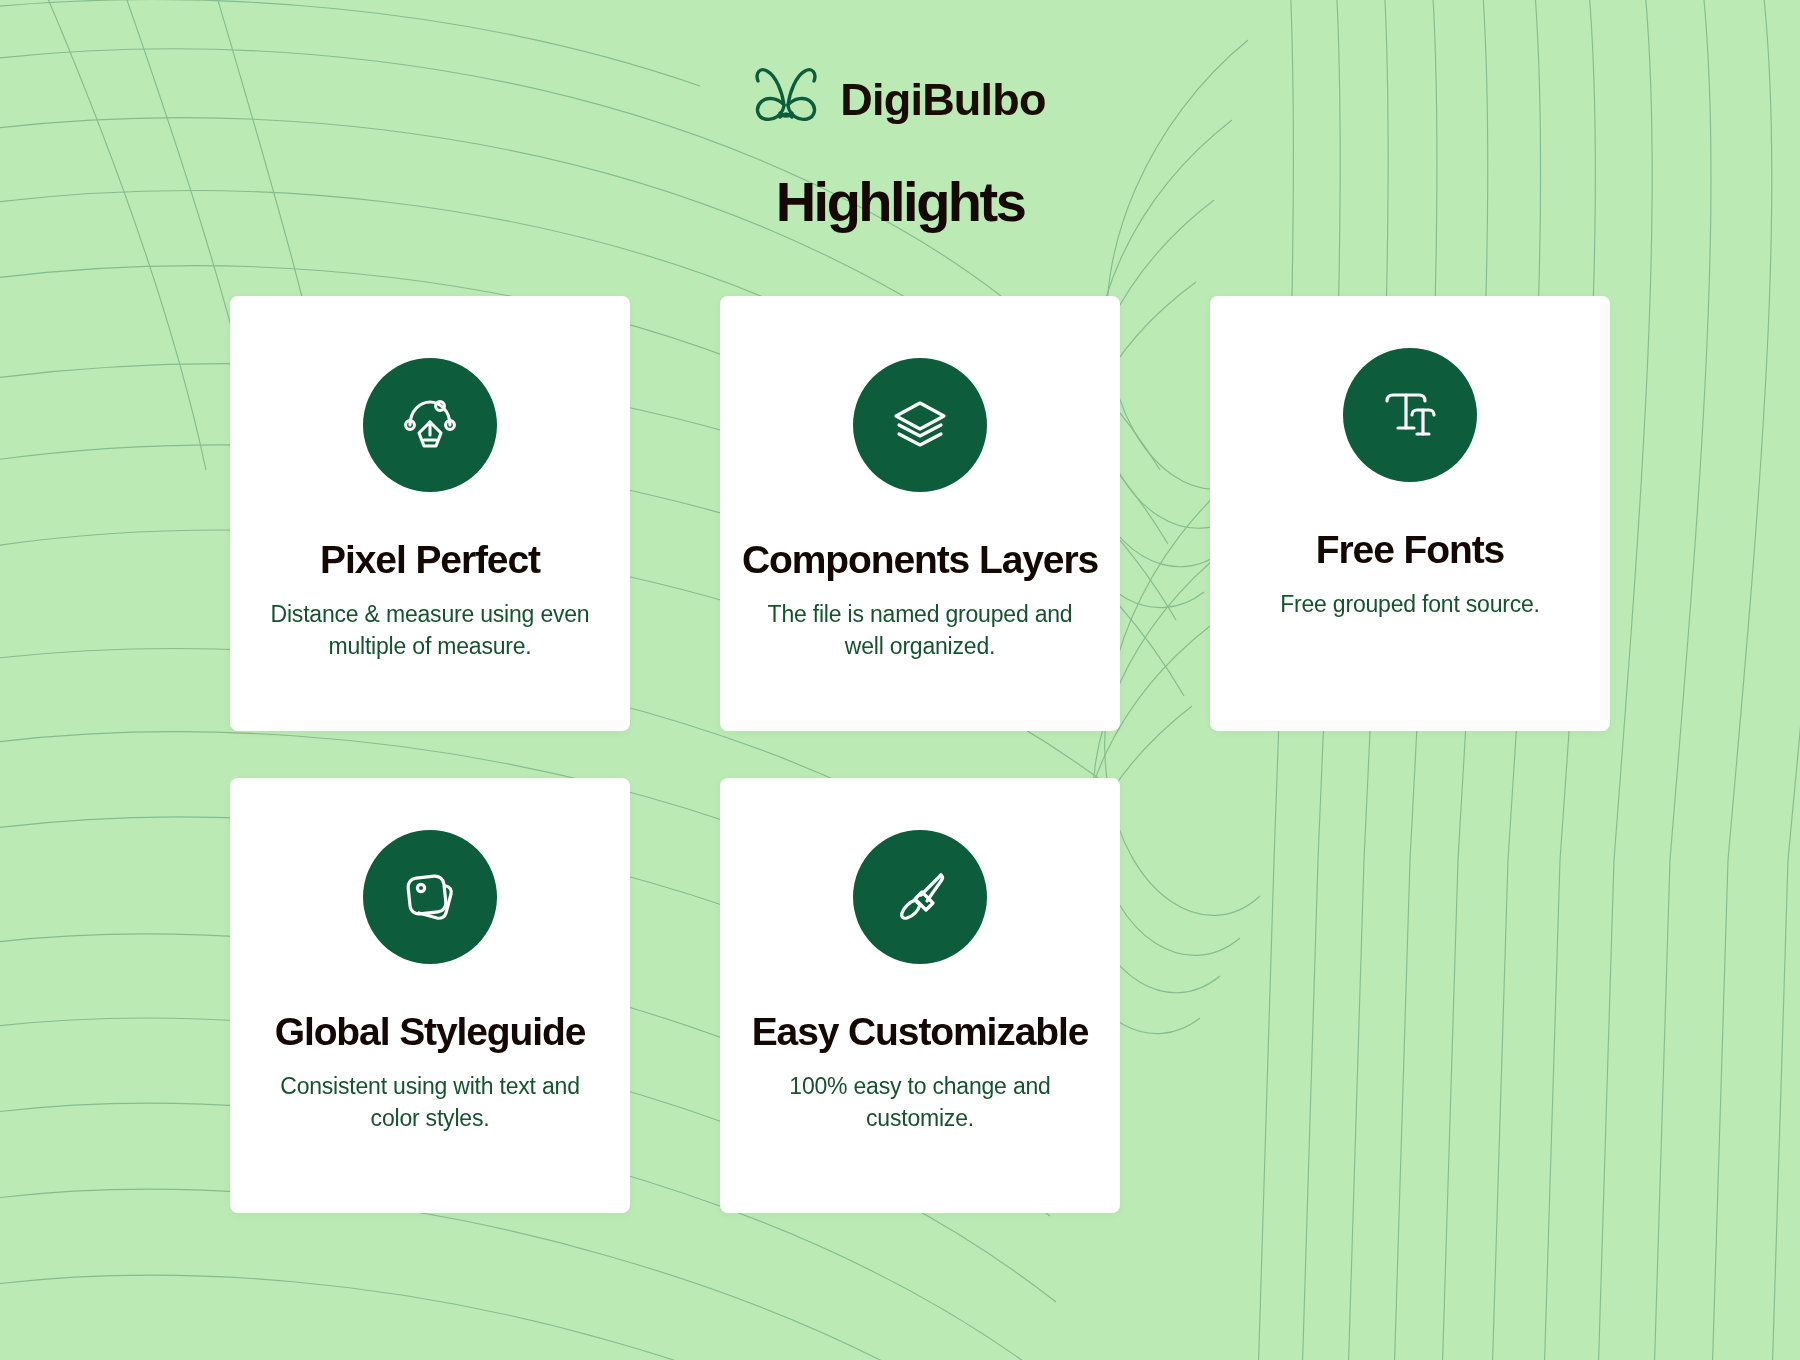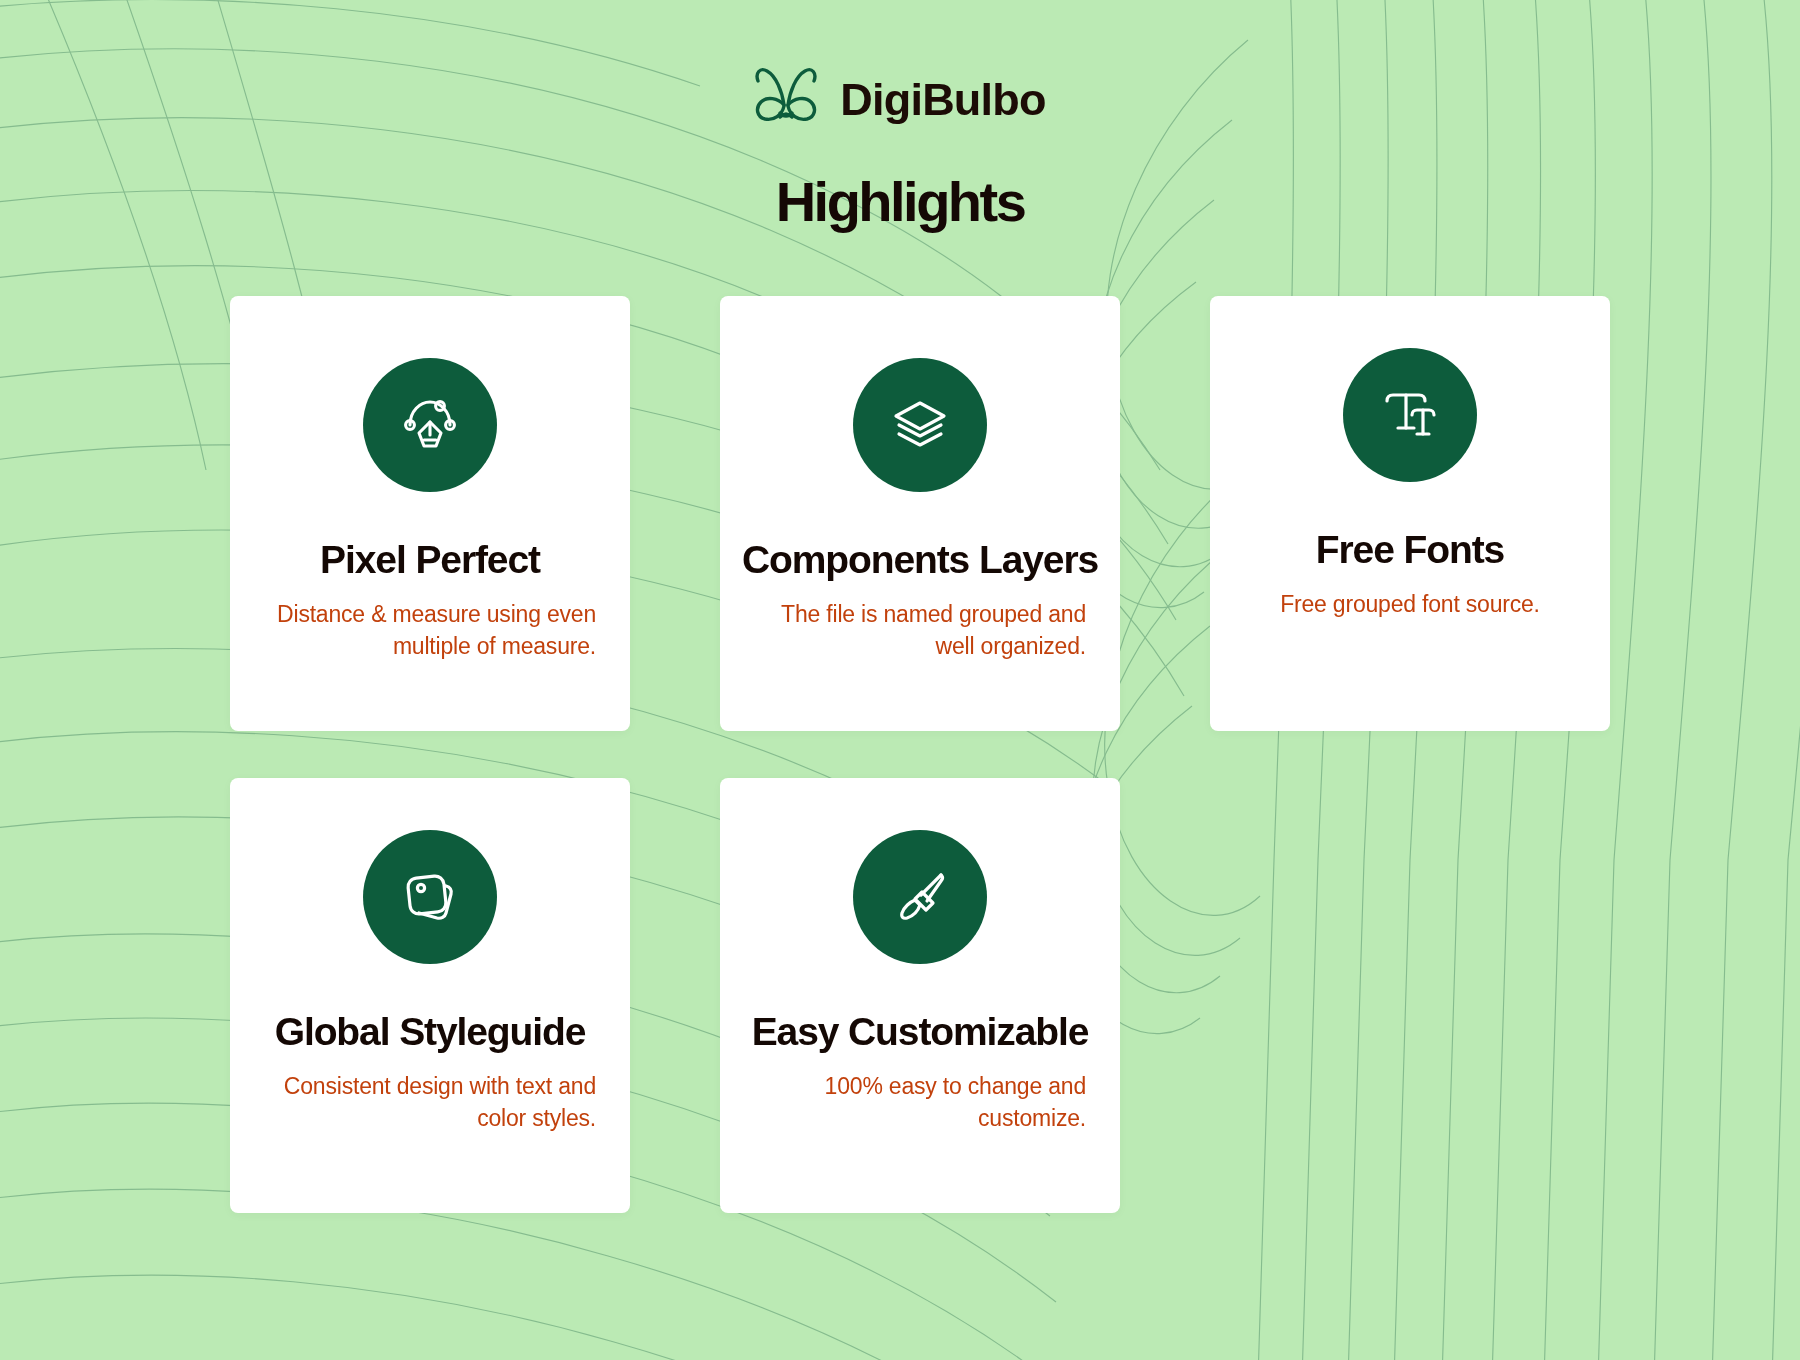--- a/index.html
+++ b/index.html
@@ -105,22 +105,22 @@
     color: #140804;
     text-align: center;
     line-height: 1.05;
     white-space: nowrap;
   }
 
   .card-desc {
     margin-top: 18px;
     font-size: 23px;
     font-weight: 400;
-    color: #c2410c;
-    text-align: right;
+    color: #14532d;
+    text-align: center;
     line-height: 1.38;
     max-width: 390px;
     letter-spacing: -0.2px;
   }
 
   
   .cards-grid .card.row2 { padding-top: 52px; }
 </style>
 </head>
 <body>
@@ -252,21 +252,21 @@
       <div class="card-icon-wrap">
         <svg width="62" height="62" viewBox="0 0 62 62" fill="none" stroke="#ffffff" stroke-width="3.2" stroke-linecap="round" stroke-linejoin="round">
 
           <path d="M47 20 C51 21, 53 24, 52 28 L47 47 C46 51, 42 53, 38 52 L20 47"></path>
 
           <rect x="10" y="11" width="36" height="36" rx="9" transform="rotate(-6 28 29)"></rect>
           <circle cx="22" cy="22" r="3.6"></circle>
         </svg>
       </div>
       <div class="card-title">Global Styleguide</div>
-      <div class="card-desc">Consistent design with text and color styles.</div>
+      <div class="card-desc">Consistent using with text and color styles.</div>
     </div>
 
     <div class="card row2">
       <div class="card-icon-wrap">
         <svg width="62" height="62" viewBox="0 0 62 62" fill="none" stroke="#ffffff" stroke-width="3.2" stroke-linecap="round" stroke-linejoin="round">
 
           <path d="M52 9 L32 29"></path>
           <path d="M52 9 C54 11, 54 13, 52 15 L38 35"></path>
 
           <path d="M33 26 L44 37 L37 44 L26 33 Z"></path>

